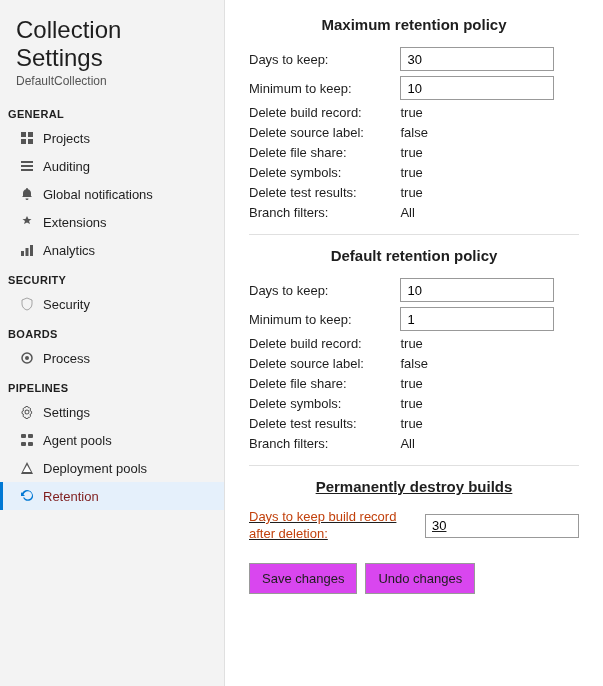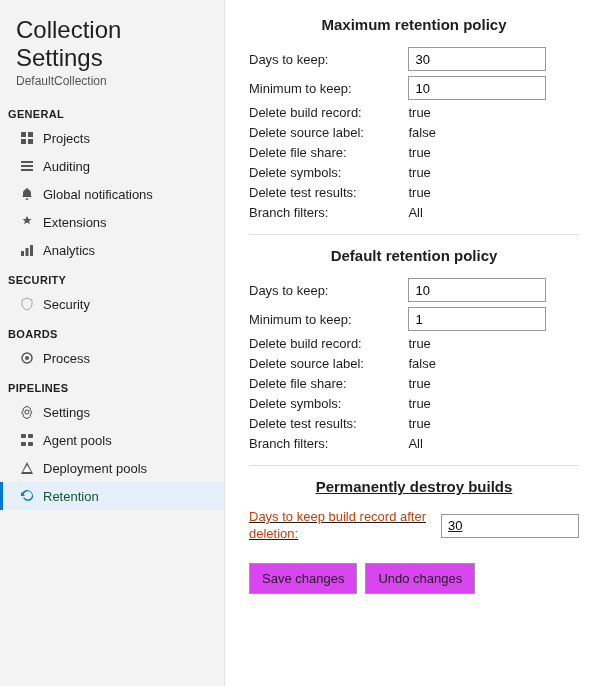--- a/index.html
+++ b/index.html
@@ -48,21 +48,21 @@
       align-items: center;
       padding: 6px 16px 6px 16px;
       cursor: pointer;
       color: #1e1e1e;
       gap: 8px;
       border-left: 3px solid transparent;
     }
     .sidebar-item.active {
       background: #e5f0fb;
       border-left: 3px solid #0078d4;
-      color: #14532d;
+      color: #7f1d1d;
     }
     .sidebar-item .icon {
       width: 16px;
       height: 16px;
       display: flex;
       align-items: center;
       justify-content: center;
       flex-shrink: 0;
       color: #555;
     }
@@ -101,21 +101,21 @@
       white-space: nowrap;
     }
     .policy-value {
       font-size: 13px;
       color: #1e1e1e;
     }
     .policy-input {
       border: 1px solid #999;
       padding: 2px 6px;
       font-size: 13px;
-      width: 138px;
+      width: 154px;
       height: 24px;
       background: #fff;
       outline: none;
     }
     .divider {
       border: none;
       border-top: 1px solid #e0e0e0;
       margin: 12px 0;
     }
     .destroy-section {

